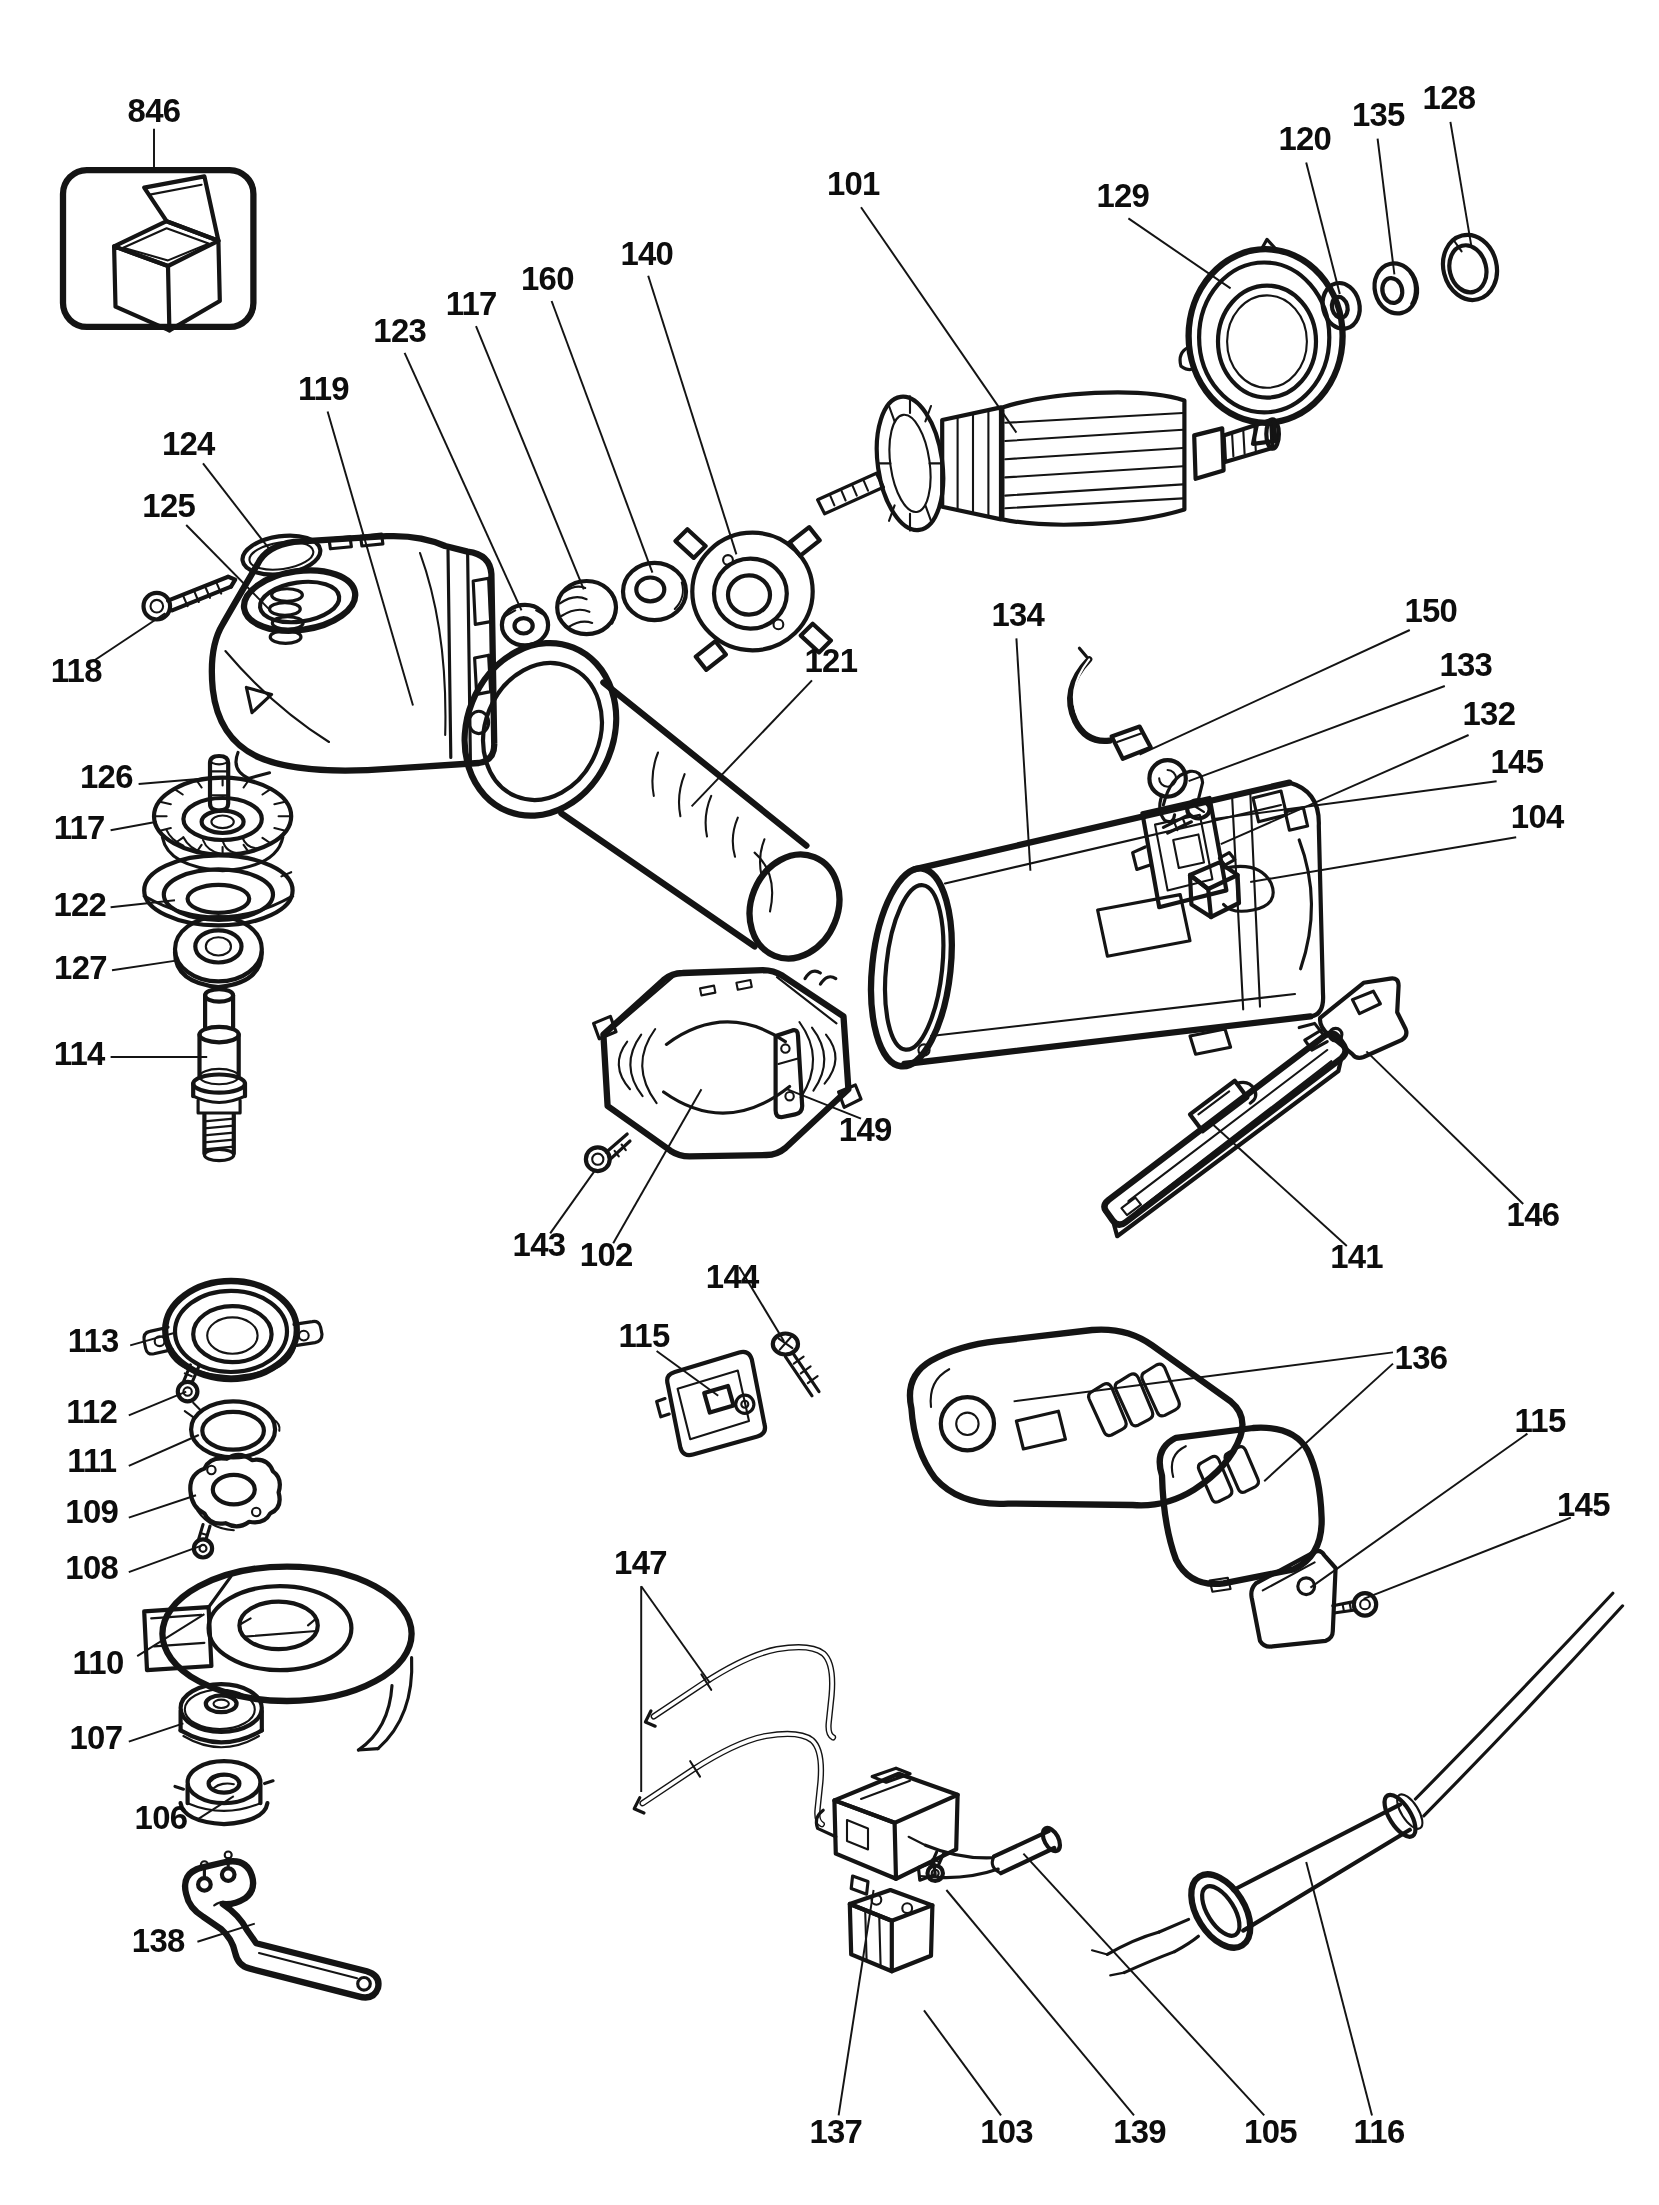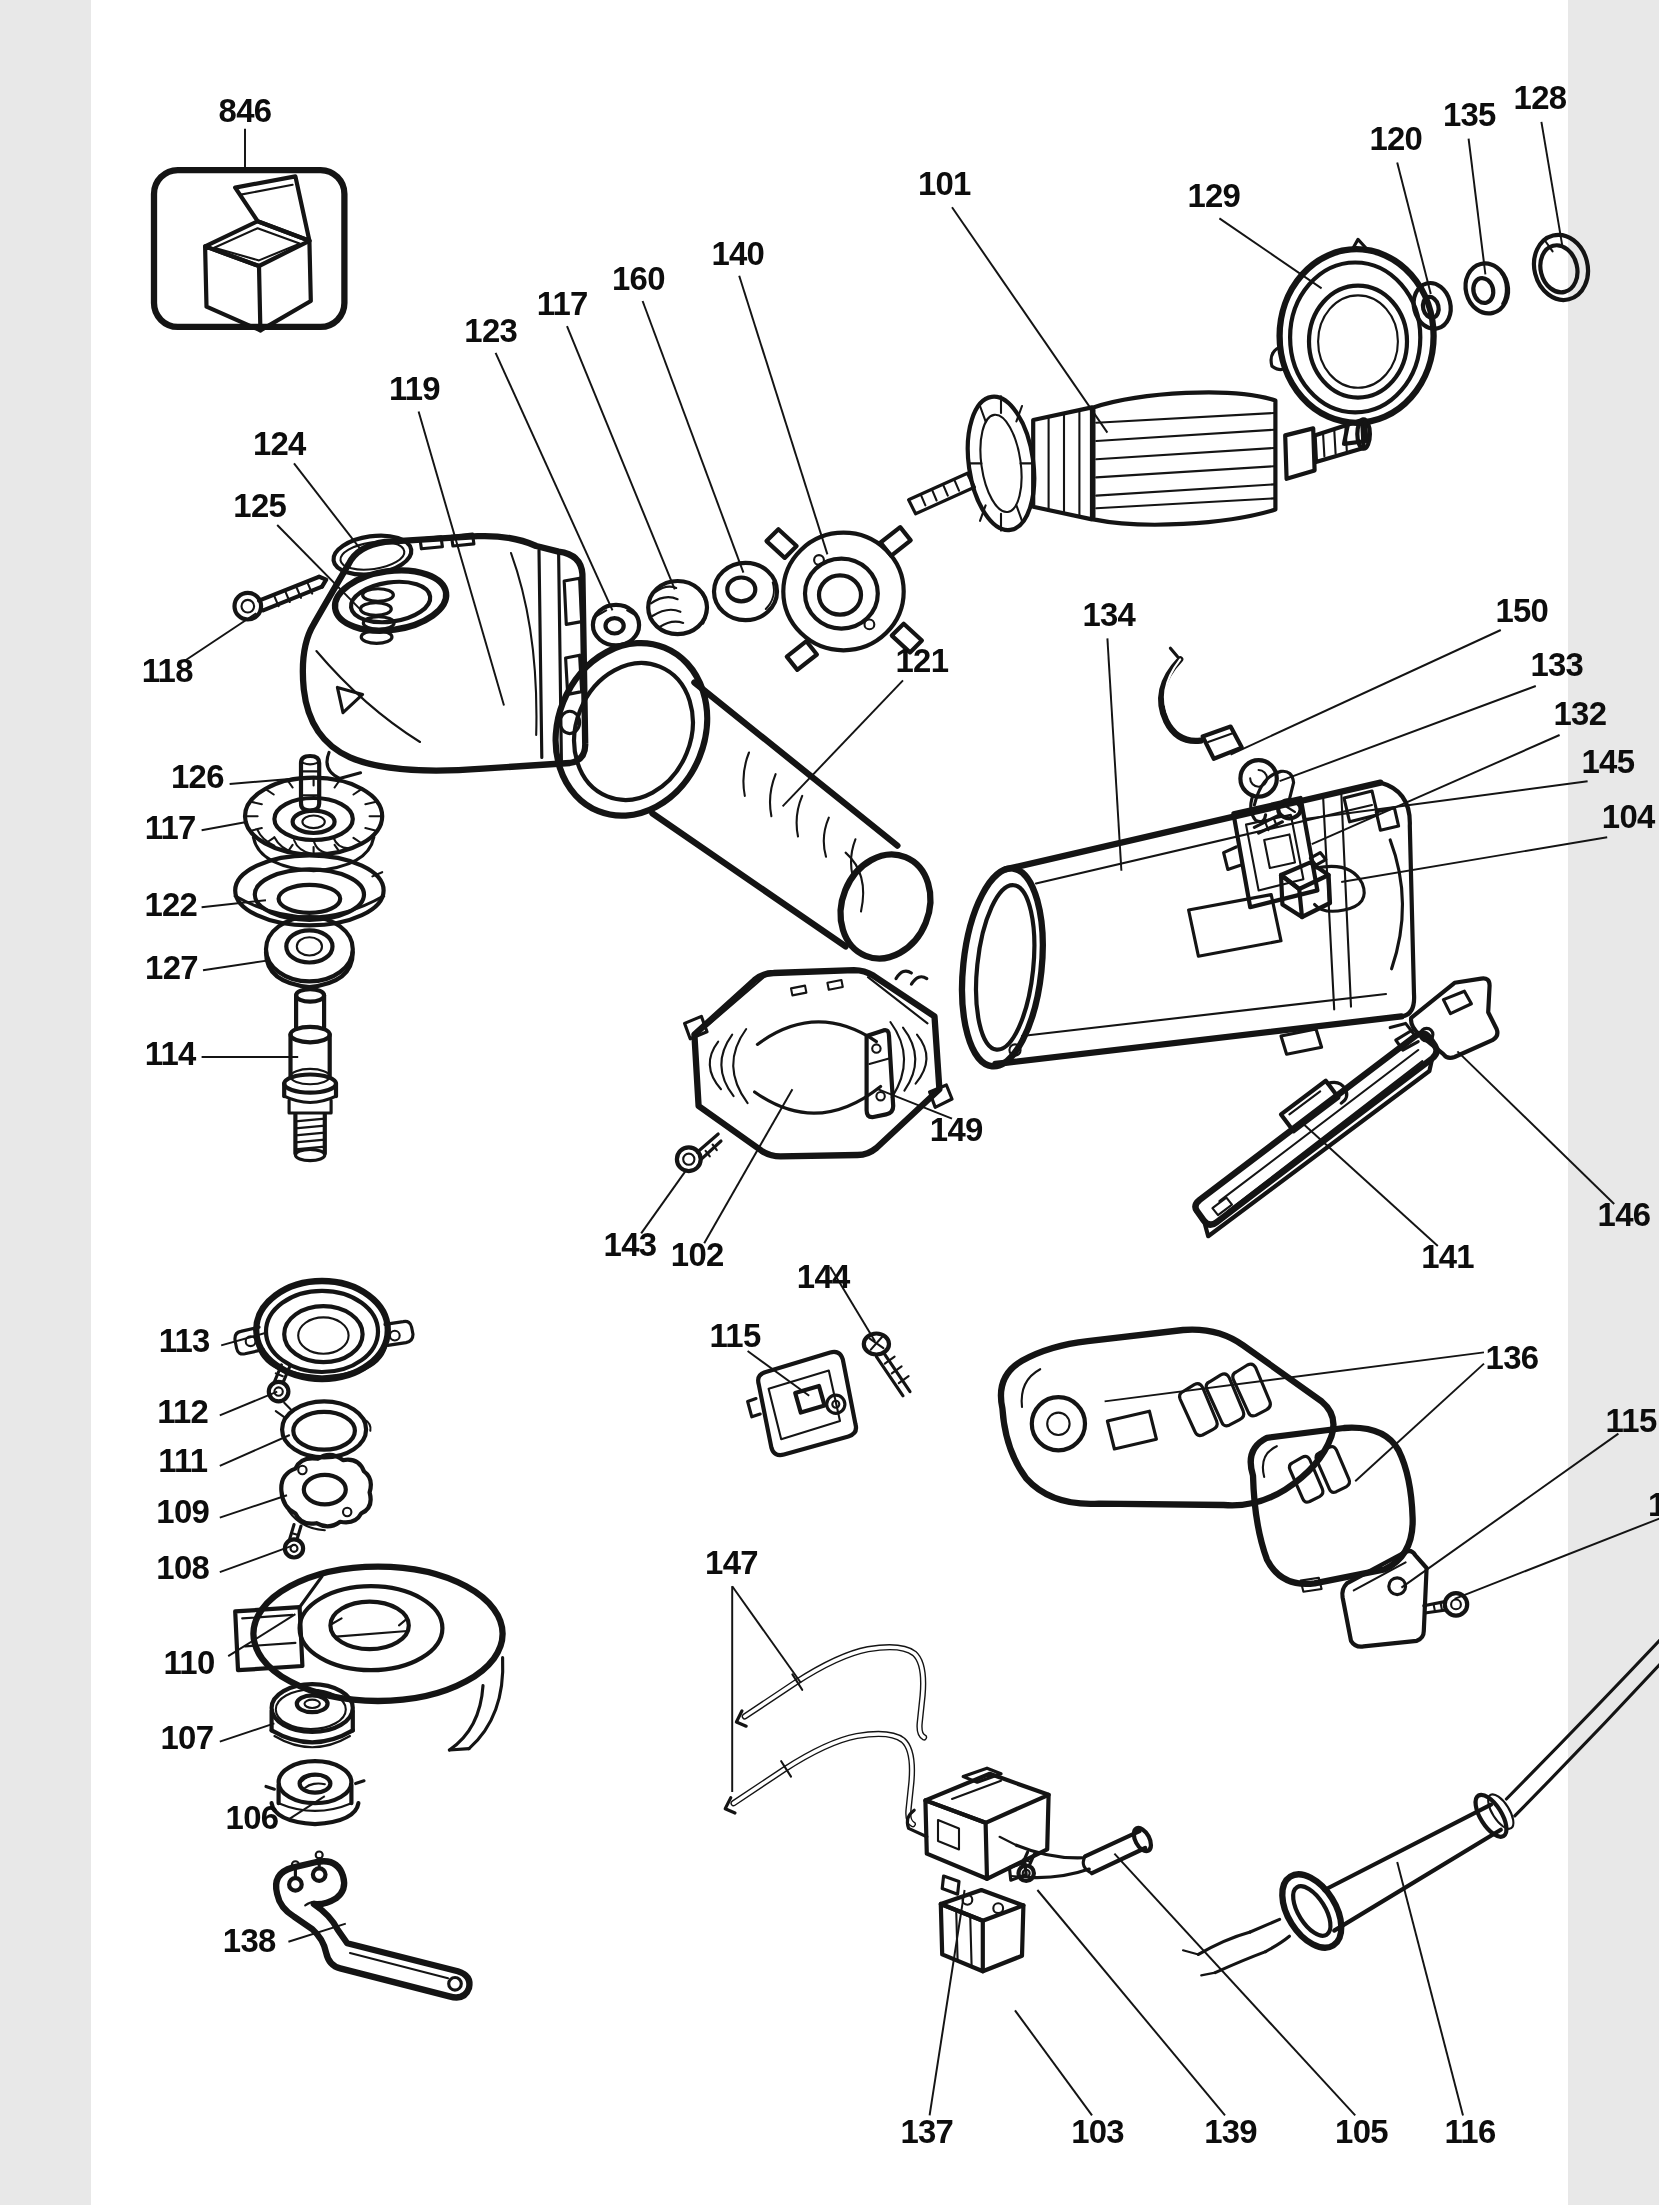--- a/index.html
+++ b/index.html
@@ -1,16 +1,16 @@
 <!DOCTYPE html>
 <html style="font-size:11.2px"><head>
 <meta charset="utf-8">
 <style>
   html,body{margin:0;padding:0;background:#e8e8e8;}
-  .page{width:1477px;height:2205px;background:#ffffff;position:relative;margin:0 auto;
+  .page{width:1659px;height:2205px;background:#ffffff;position:relative;margin:0 auto;
         font-family:"Liberation Sans", sans-serif;text-align:right;}
   svg{display:block;}
   .part, .part path, .part ellipse, .part circle, .part line, .part polyline, .part rect{
     fill:none;stroke:#141414;stroke-width:6;stroke-linecap:round;stroke-linejoin:round;}
   .thin{stroke-width:3 !important;}
   .mid{stroke-width:4.5 !important;}
   .heavy{stroke-width:9 !important;}
   .leader{stroke:#141414;stroke-width:2.8;fill:none;}
   .part-number{font-family:"Liberation Sans", sans-serif;font-weight:bold;font-size:47px;
     letter-spacing:-1px;fill:#0d0d0d;text-anchor:middle;}

